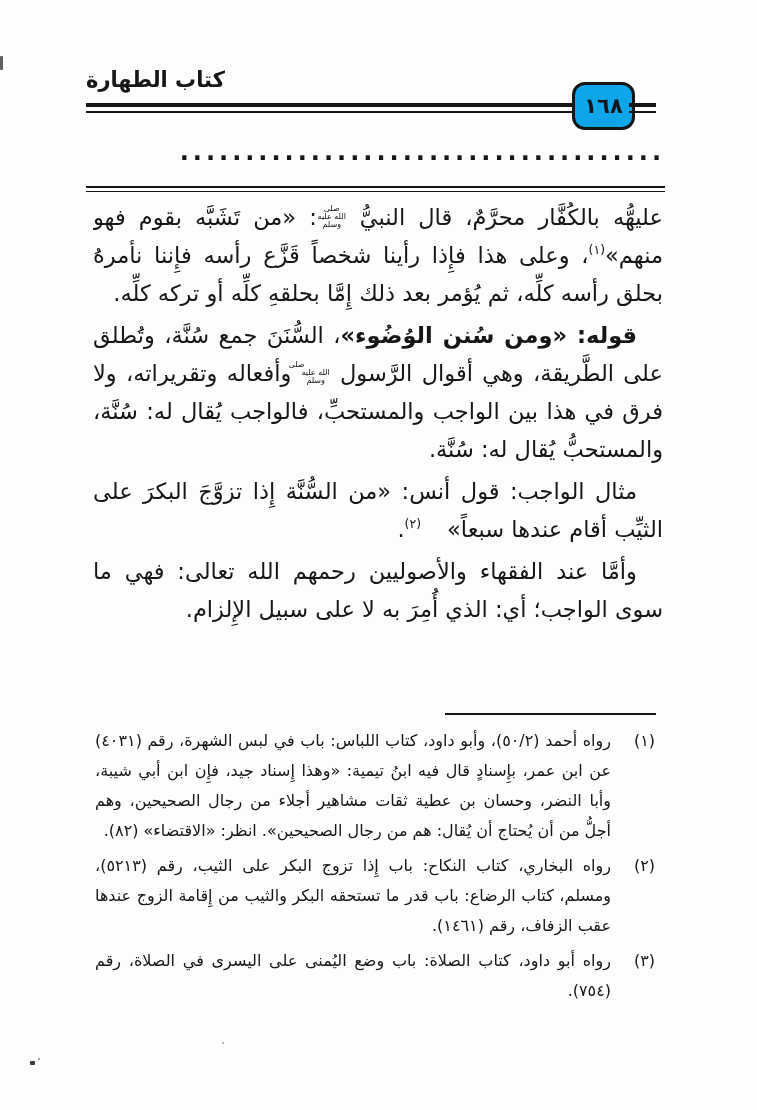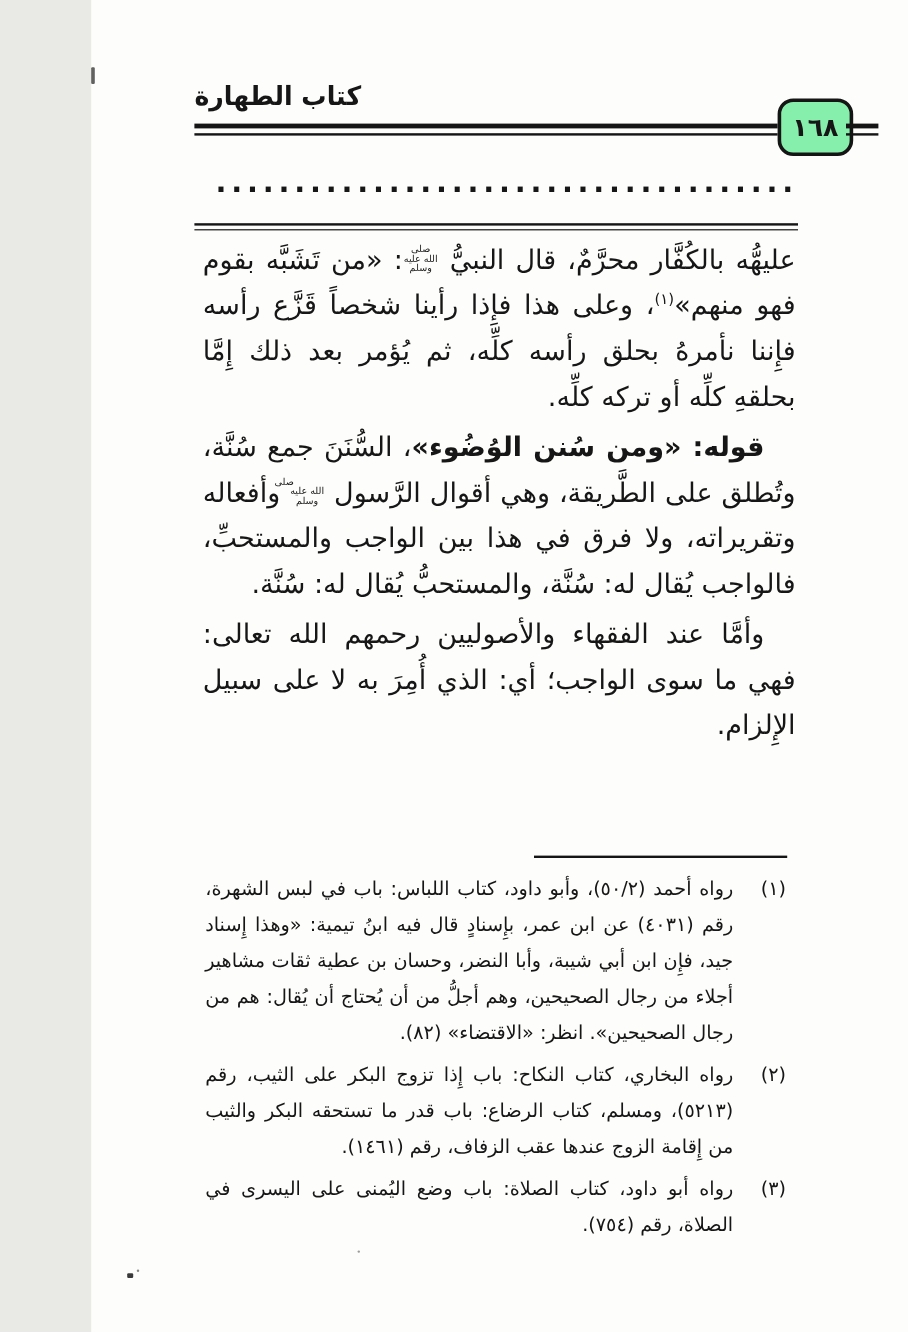--- a/index.html
+++ b/index.html
@@ -2,40 +2,40 @@
 <html lang="ar" dir="rtl"><head>
 <meta charset="utf-8">
 <style>
   html,body{margin:0;padding:0;}
   body{
     width:757px;height:1110px;overflow:hidden;
     background:#e9e9e6;
     font-family:"DejaVu Sans",sans-serif;
   }
   .page{
-    position:relative;width:681px;height:1110px;
+    position:relative;width:757px;height:1110px;
     background:#fdfdfb;color:#161616;direction:rtl;
   }
 
   
   .book-title{
     position:absolute;left:86px;top:68px;
     font-size:21px;font-weight:bold;letter-spacing:-1px;
     transform:scaleY(1.05);
   }
   .rule-double{
     height:4px;
     border-top:4px solid #151515;
     border-bottom:2px solid #151515;
   }
   .header-rule-main{position:absolute;left:86px;top:103px;width:486px;}
   .header-rule-right{position:absolute;left:629px;top:103px;width:27px;}
   .page-badge{
     position:absolute;left:572px;top:82px;width:57px;height:42px;
-    border:3px solid #151515;border-radius:13px;background:#86efac;
+    border:3px solid #151515;border-radius:13px;background:#0ea5e9;
     display:flex;align-items:center;justify-content:center;
     font-size:21px;font-weight:bold;
   }
 
   
   .matn{
     position:absolute;top:138px;right:92px;left:92px;
     display:flex;align-items:baseline;
     font-size:26px;font-weight:bold;white-space:nowrap;
   }
@@ -101,20 +101,21 @@
   <div class="rule-double header-rule-right"></div>
 
   <div class="matn">
     <span class="matn-dots">.....................................</span>
   </div>
   <div class="matn-rule"></div>
 
   <div class="body-text">
       <p class="para"><span>عليهُّه بالكُفَّار محرَّمٌ، قال النبيُّ </span><span class="seg-saw">صلى الله عليه وسلم</span><span>: «من تَشَبَّه بقوم فهو منهم»</span><span class="seg-sup">(١)</span><span>، وعلى هذا فإِذا رأينا شخصاً قَزَّع رأسه فإِننا نأمرهُ بحلق رأسه كلِّه، ثم يُؤمر بعد ذلك إِمَّا بحلقهِ كلِّه أو تركه كلِّه.</span></p>
       <p class="para indent"><span class="seg-b">قوله: «ومن سُنن الوُضُوء»</span><span>، السُّنَنَ جمع سُنَّة، وتُطلق على الطَّريقة، وهي أقوال الرَّسول </span><span class="seg-saw">صلى الله عليه وسلم</span><span> وأفعاله وتقريراته، ولا فرق في هذا بين الواجب والمستحبِّ، فالواجب يُقال له: سُنَّة، والمستحبُّ يُقال له: سُنَّة.</span></p>
+      <p class="para indent"><span>مثال الواجب: قول أنس: «من السُّنَّة إِذا تزوَّجَ البكرَ على الثيِّب أقام عندها سبعاً»</span><span class="seg-sup">(٢)</span><span>.</span></p>
       <p class="para indent"><span>وأمَّا عند الفقهاء والأصوليين رحمهم الله تعالى: فهي ما سوى الواجب؛ أي: الذي أُمِرَ به لا على سبيل الإِلزام.</span></p>
     </div>
 
   <div class="fn-sep"></div>
   <div class="footnotes">
       <div class="footnote">
         <span class="fn-marker">(١)</span>
         <div class="fn-body">
           <p>رواه أحمد (٥٠/٢)، وأبو داود، كتاب اللباس: باب في لبس الشهرة، رقم (٤٠٣١) عن ابن عمر، بإِسنادٍ قال فيه ابنُ تيمية: «وهذا إِسناد جيد، فإِن ابن أبي شيبة، وأبا النضر، وحسان بن عطية ثقات مشاهير أجلاء من رجال الصحيحين، وهم أجلُّ من أن يُحتاج أن يُقال: هم من رجال الصحيحين». انظر: «الاقتضاء» (٨٢).</p>
         </div>

